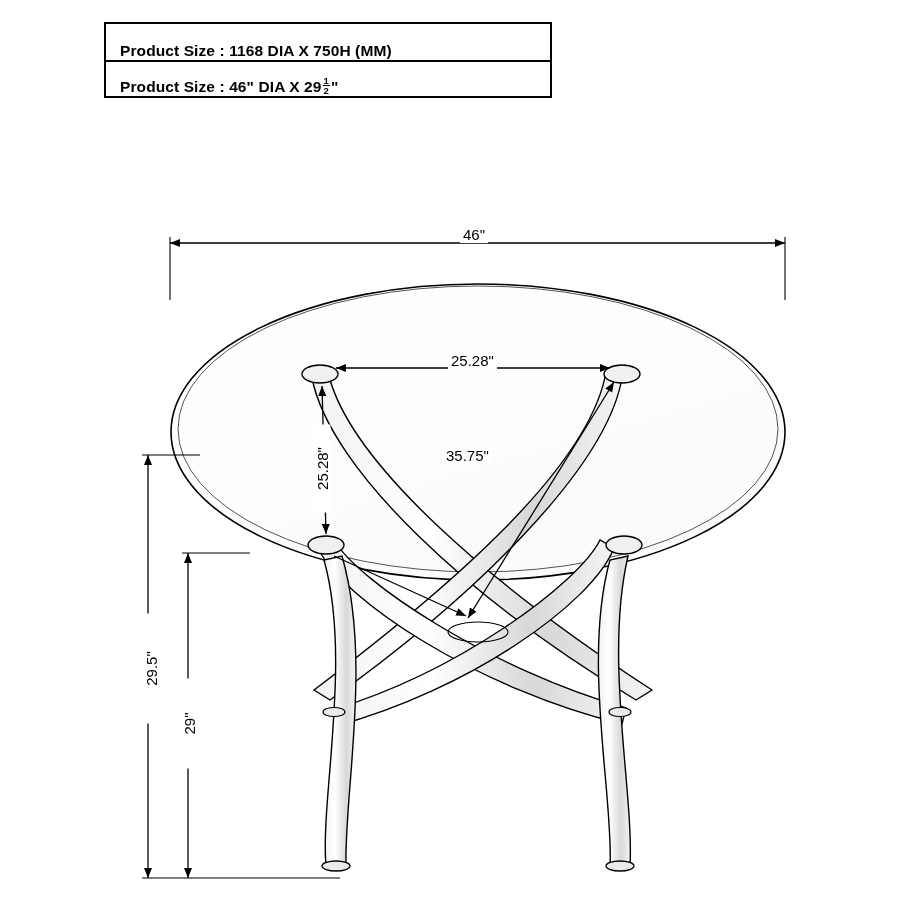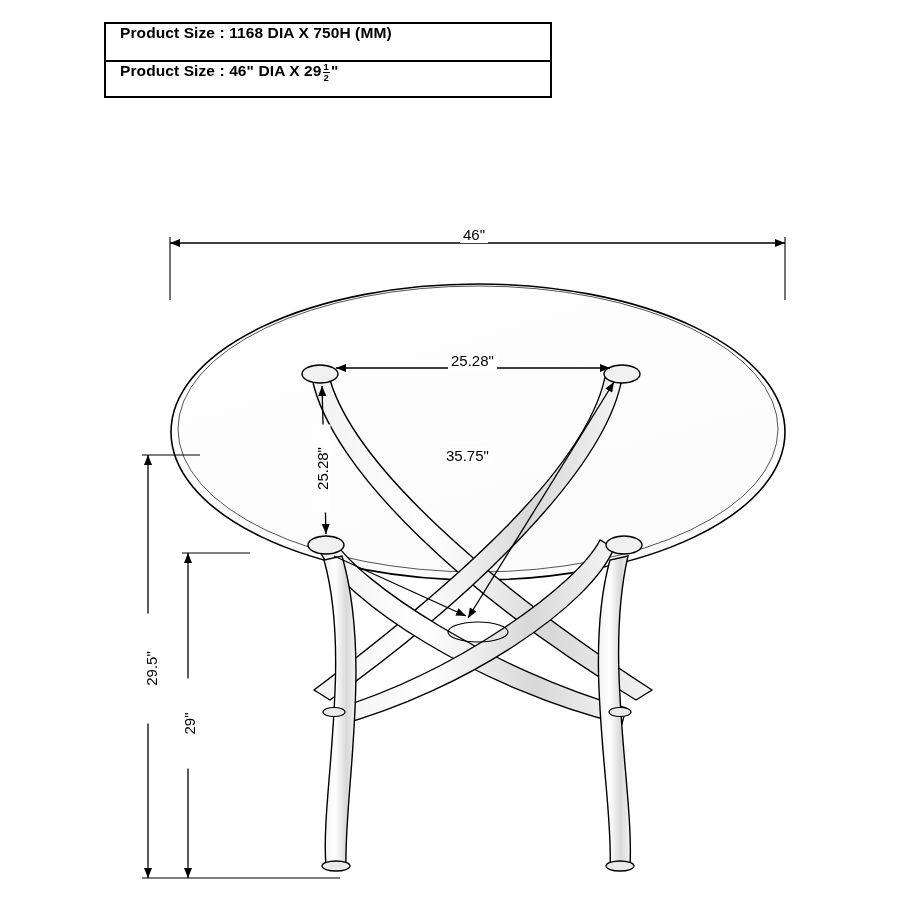--- a/index.html
+++ b/index.html
@@ -27,21 +27,21 @@
     left: 104px;
     top: 22px;
     width: 448px;
     border: 2px solid #000;
     box-sizing: border-box;
     background: #fff;
   }
   .spec-row {
     height: 36px;
     display: flex;
-    align-items: flex-start;
+    align-items: flex-end;
     padding-left: 14px;
     box-sizing: border-box;
     font-weight: bold;
     font-size: 15.5px;
     letter-spacing: 0.1px;
     white-space: nowrap;
   }
   .spec-row + .spec-row {
     border-top: 2px solid #000;
   }

